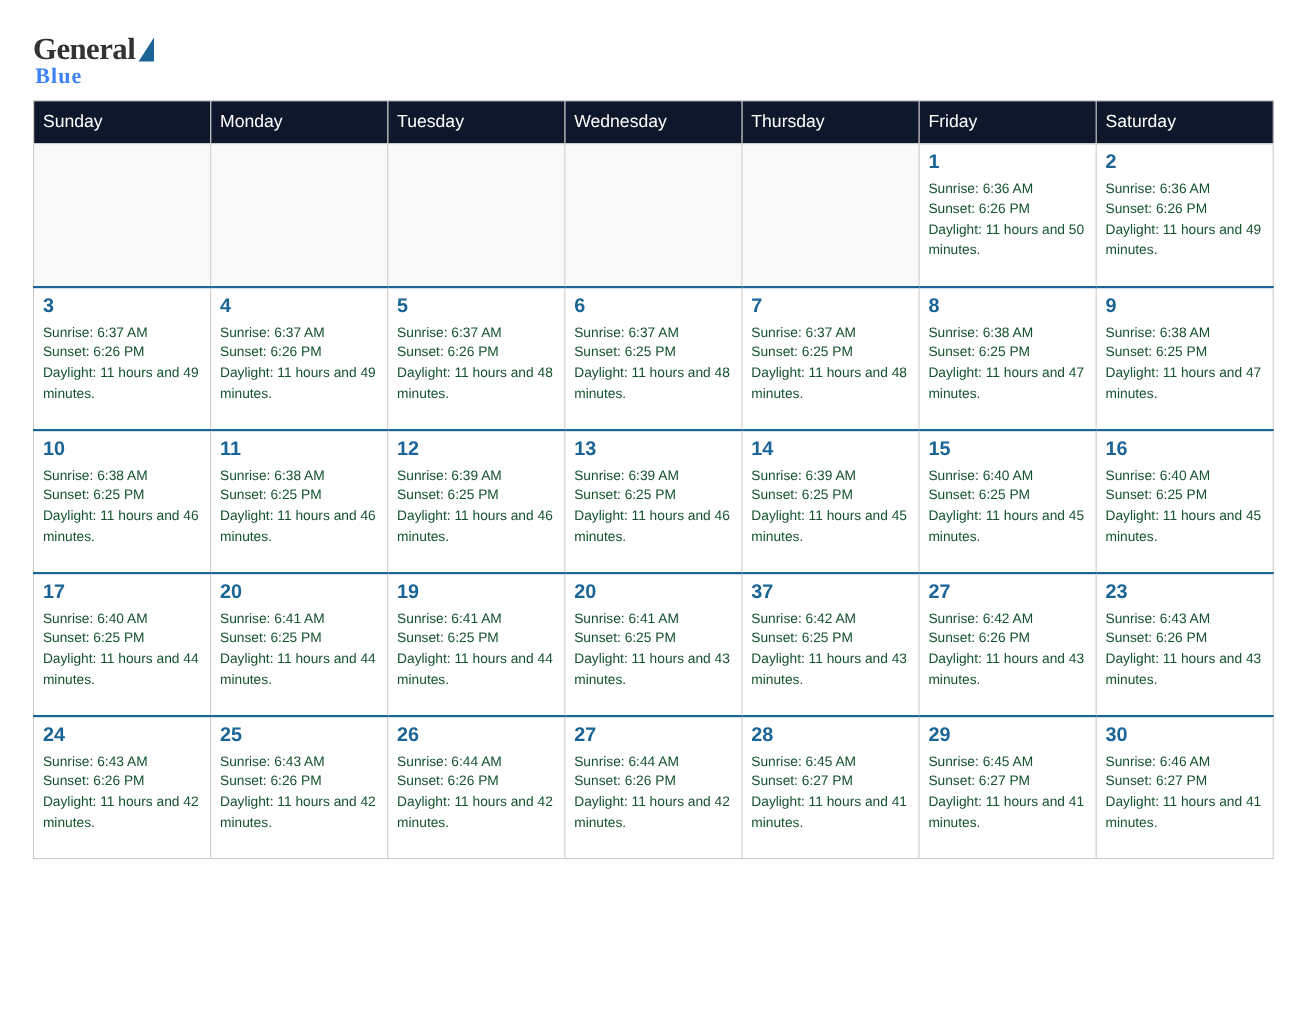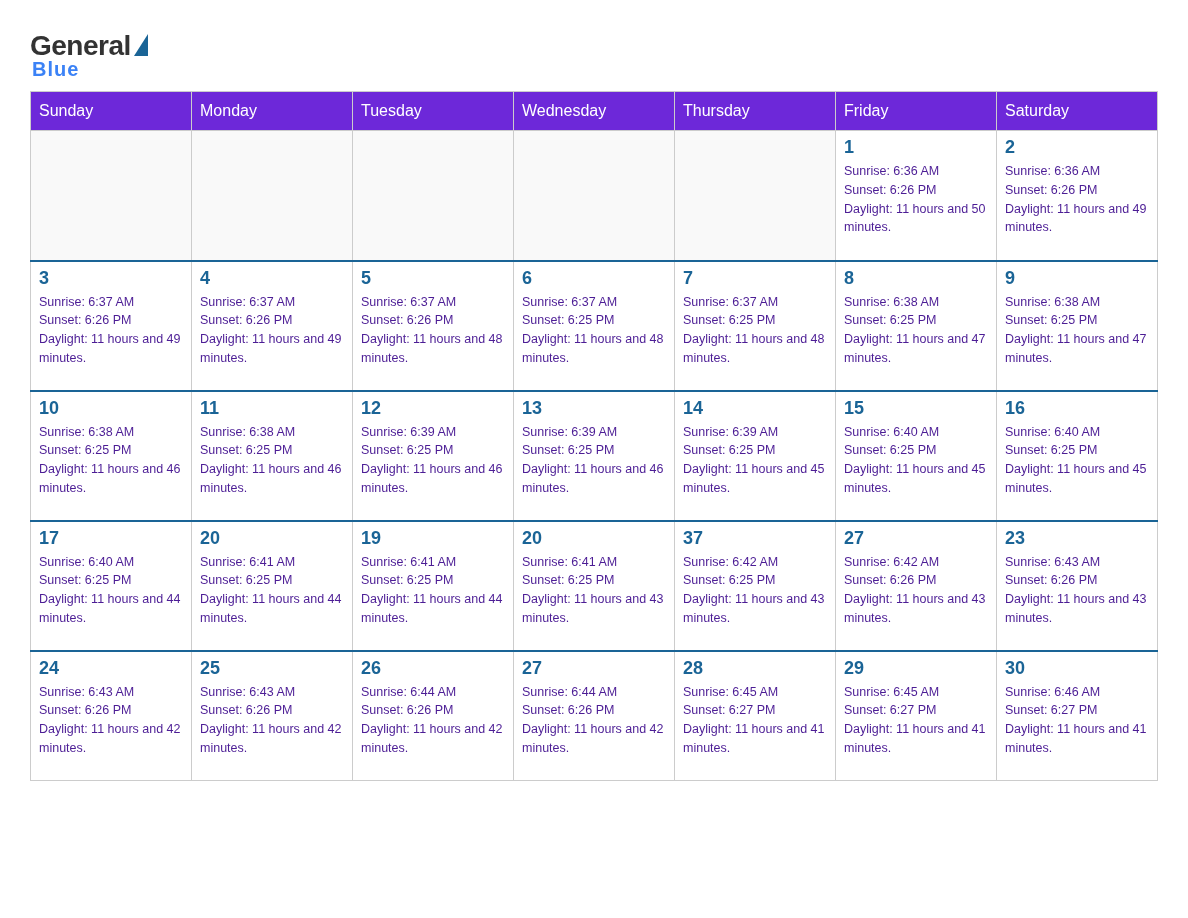--- a/index.html
+++ b/index.html
@@ -9,20 +9,21 @@
       color: #222;
       width: 1188px;
       min-height: 918px;
       padding: 20px 30px;
     }
     .header {
       display: flex;
       align-items: flex-start;
       justify-content: space-between;
       margin-bottom: 10px;
+      font-family: Liberation Serif, serif;
     }
     .logo {
       display: flex;
       flex-direction: column;
       align-items: flex-start;
       margin-top: 10px;
     }
     .logo-top {
       display: flex;
       align-items: center;
@@ -63,21 +64,21 @@
       font-size: 22px;
       color: #444;
       margin-top: 4px;
     }
     .calendar {
       width: 100%;
       border-collapse: collapse;
       margin-top: 10px;
     }
     .calendar th {
-      background-color: #6d28d9;
+      background-color: #0f172a;
       color: #fff;
       font-size: 16px;
       font-weight: normal;
       padding: 10px 8px;
       text-align: left;
       border: 1px solid #ccc;
     }
     .calendar td {
       vertical-align: top;
       border: 1px solid #ccc;
@@ -86,21 +87,21 @@
       height: 130px;
     }
     .day-number {
       font-size: 18px;
       font-weight: bold;
       color: #1a6496;
       margin-bottom: 4px;
     }
     .day-info {
       font-size: 12.5px;
-      color: #4c1d95;
+      color: #14532d;
       line-height: 1.5;
     }
     .empty-cell {
       background: #f9f9f9;
     }
     .row-divider td {
       border-top: 2px solid #1a6496;
     }
   </style>
 </head>

